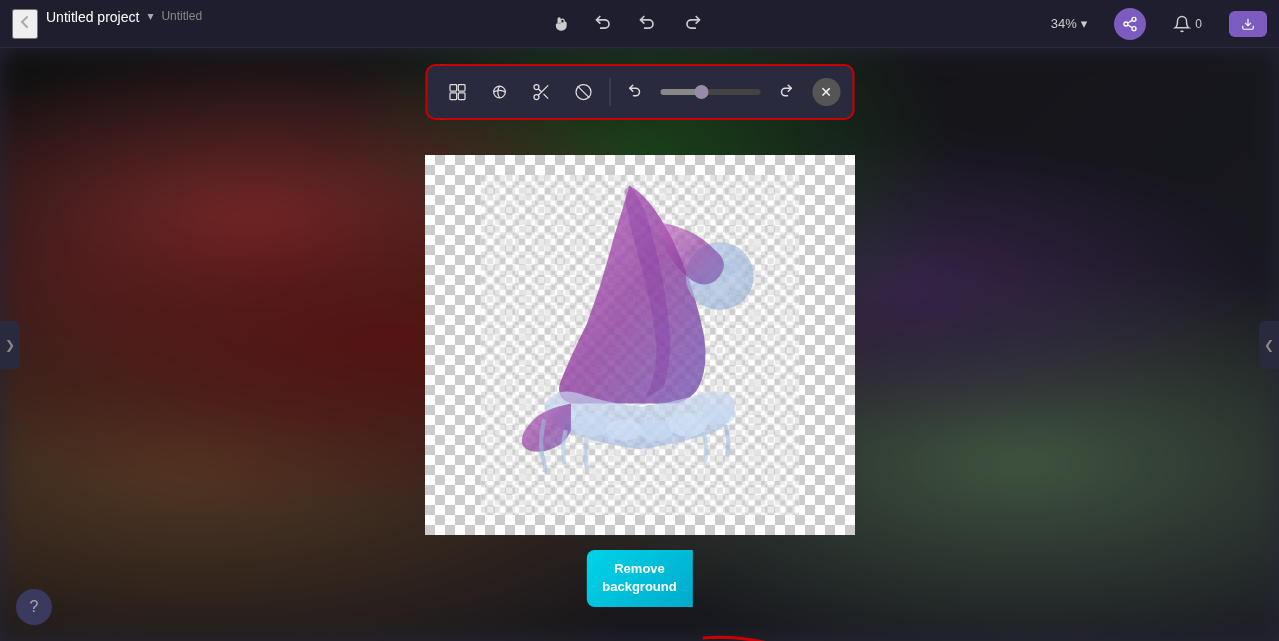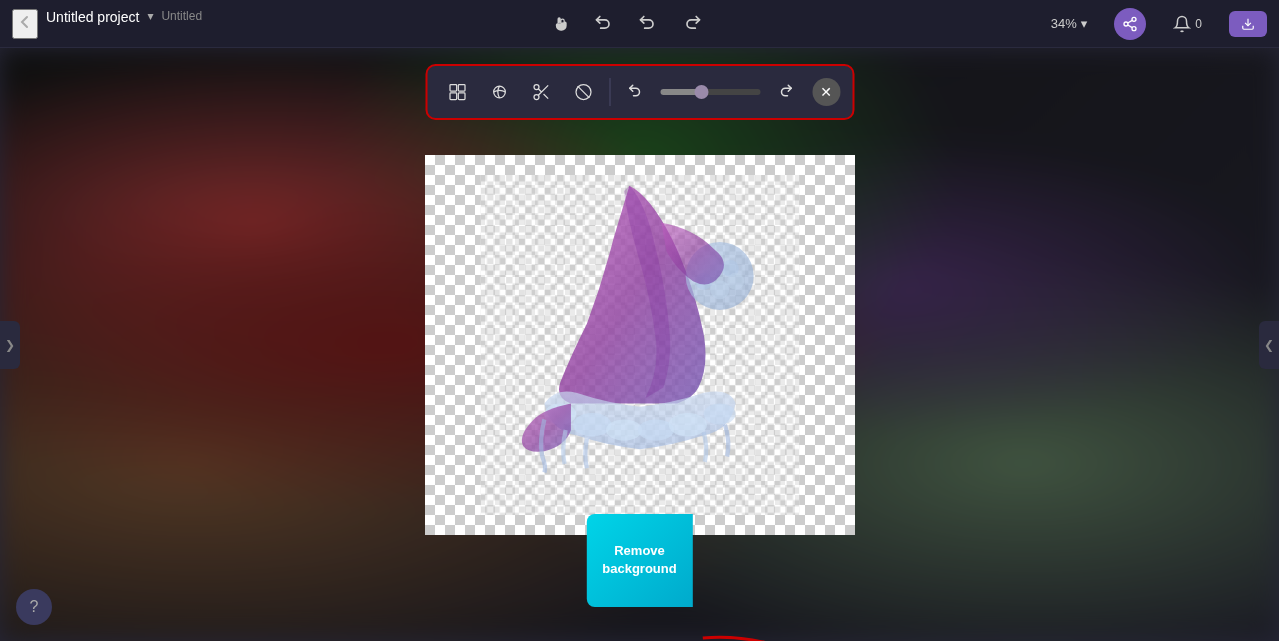--- a/index.html
+++ b/index.html
@@ -252,21 +252,21 @@
       left: 50%;
       transform: translateX(-50%);
       display: flex;
       z-index: 30;
     }
     .remove-bg-btn {
       background: linear-gradient(135deg, #00d4e8, #00aacc);
       color: #fff;
       border: none;
       border-radius: 8px 0 0 8px;
-      padding: 28px 16px;
+      padding: 10px 16px;
       font-size: 13px;
       font-weight: 600;
       cursor: pointer;
       line-height: 1.3;
       white-space: nowrap;
     }
     .try-free-btn {
       background: linear-gradient(135deg, #00d4e8, #00aacc);
       color: #fff;
       border: none;

